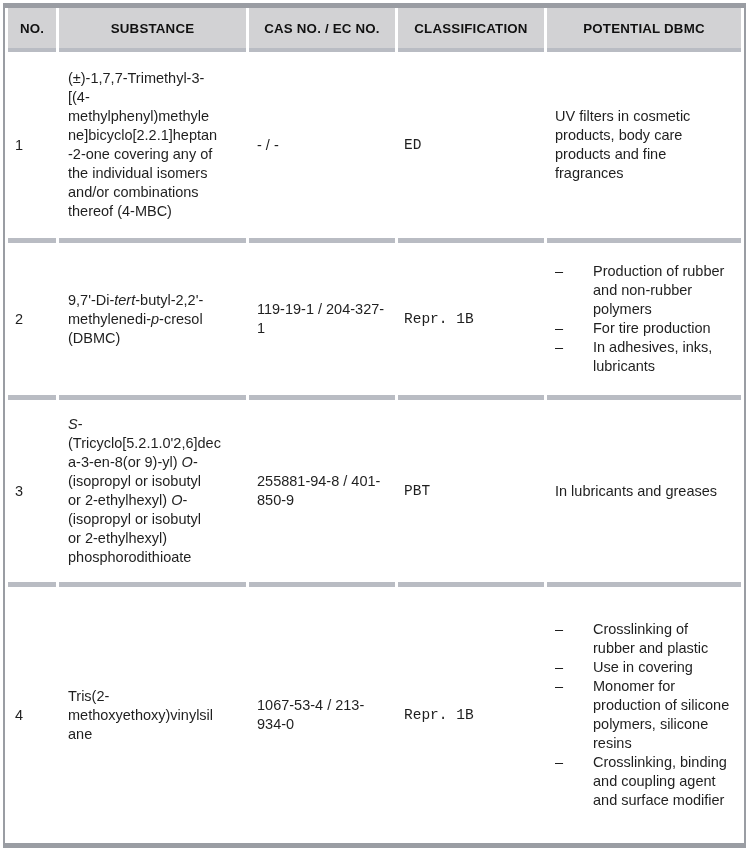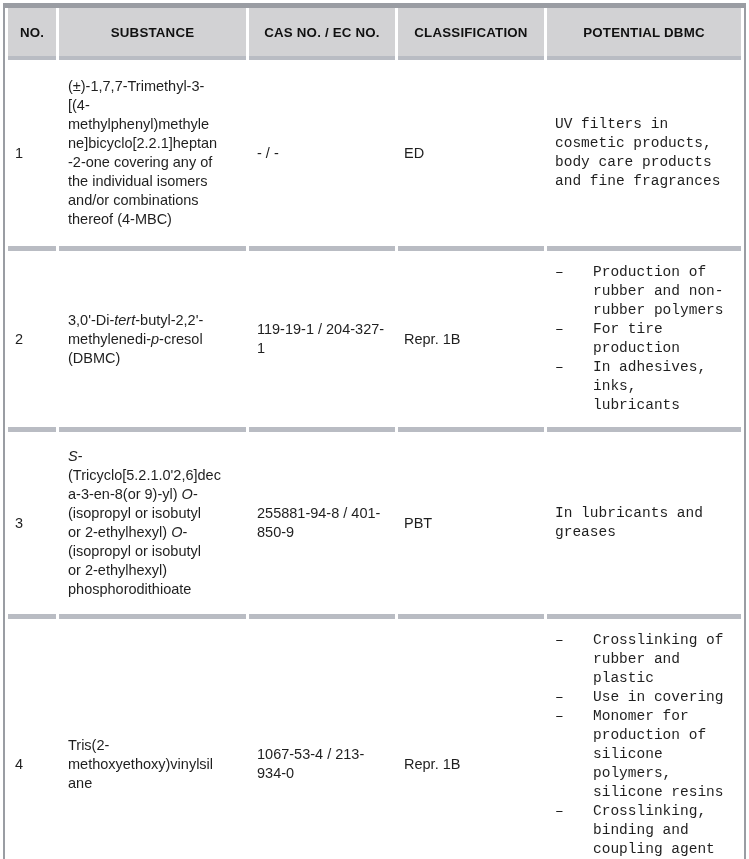--- a/index.html
+++ b/index.html
@@ -16,39 +16,39 @@
   }
   table.substances{
     border-collapse:separate; border-spacing:3px 0;
     width:739px; table-layout:fixed;
     background:var(--page-bg);
   }
   th,td{box-sizing:border-box; vertical-align:middle;}
   th{
     background:var(--header-bg); color:var(--header-text);
     font-size:13.3px; font-weight:bold; text-align:center;
-    height:52px; border-bottom:4px solid var(--row-separator);
+    height:44px; border-bottom:4px solid var(--row-separator);
     padding:2px 2px; letter-spacing:0.2px;
   }
   td{
     background:var(--cell-bg);
     font-size:14.5px; line-height:19px; text-align:left;
     padding:12px 8px 12px 9px;
     overflow-wrap:anywhere;
   }
   tbody tr:nth-child(n+2) td{border-top:5px solid var(--row-separator);}
   tbody tr:nth-child(1) td{height:186px;}
   tbody tr:nth-child(2) td{height:157px;}
   tbody tr:nth-child(3) td{height:187px;}
   tbody tr:nth-child(4) td{height:261px;}
   td.cell-no{padding-left:7px;}
   td.cell-substance{white-space:pre-wrap; padding-right:3px;}
   td.cell-cas{padding-left:8px; padding-right:6px;}
-  td.cell-classification{padding-left:6px;}
-  td.cell-uses{padding-left:8px; padding-right:10px;font-family:Liberation Mono, monospace;}
+  td.cell-classification{padding-left:6px;font-family:Liberation Mono, monospace;}
+  td.cell-uses{padding-left:8px; padding-right:10px;}
   ul.uses-list{list-style:none; margin:0; padding:0;}
   ul.uses-list li{display:flex; align-items:flex-start;}
   ul.uses-list .dash{flex:0 0 38px; width:38px;}
   ul.uses-list .li-text{flex:1 1 auto;}
 </style>
 </head>
 <body>
 
 <div class="table-frame">
   <table class="substances">
@@ -79,21 +79,21 @@
 the individual isomers
 and/or combinations
 thereof (4-MBC)</span></span></td>
     <td class="cell-cas">- / -</td>
     <td class="cell-classification">ED</td>
     <td class="cell-uses"><span>UV filters in cosmetic products, body care products and fine fragrances</span></td>
   </tr>
 
   <tr>
     <td class="cell-no">2</td>
-    <td class="cell-substance"><span><span>3,0'-Di-</span><i>tert</i><span>-butyl-2,2'-
+    <td class="cell-substance"><span><span>9,7'-Di-</span><i>tert</i><span>-butyl-2,2'-
 methylenedi-</span><i>p</i><span>-cresol
 (DBMC)</span></span></td>
     <td class="cell-cas">119-19-1 / 204-327-1</td>
     <td class="cell-classification">Repr. 1B</td>
     <td class="cell-uses">
             <ul class="uses-list">
               <li>
                 <span class="dash">–</span>
                 <span class="li-text">Production of rubber and non-rubber polymers</span>
               </li>

